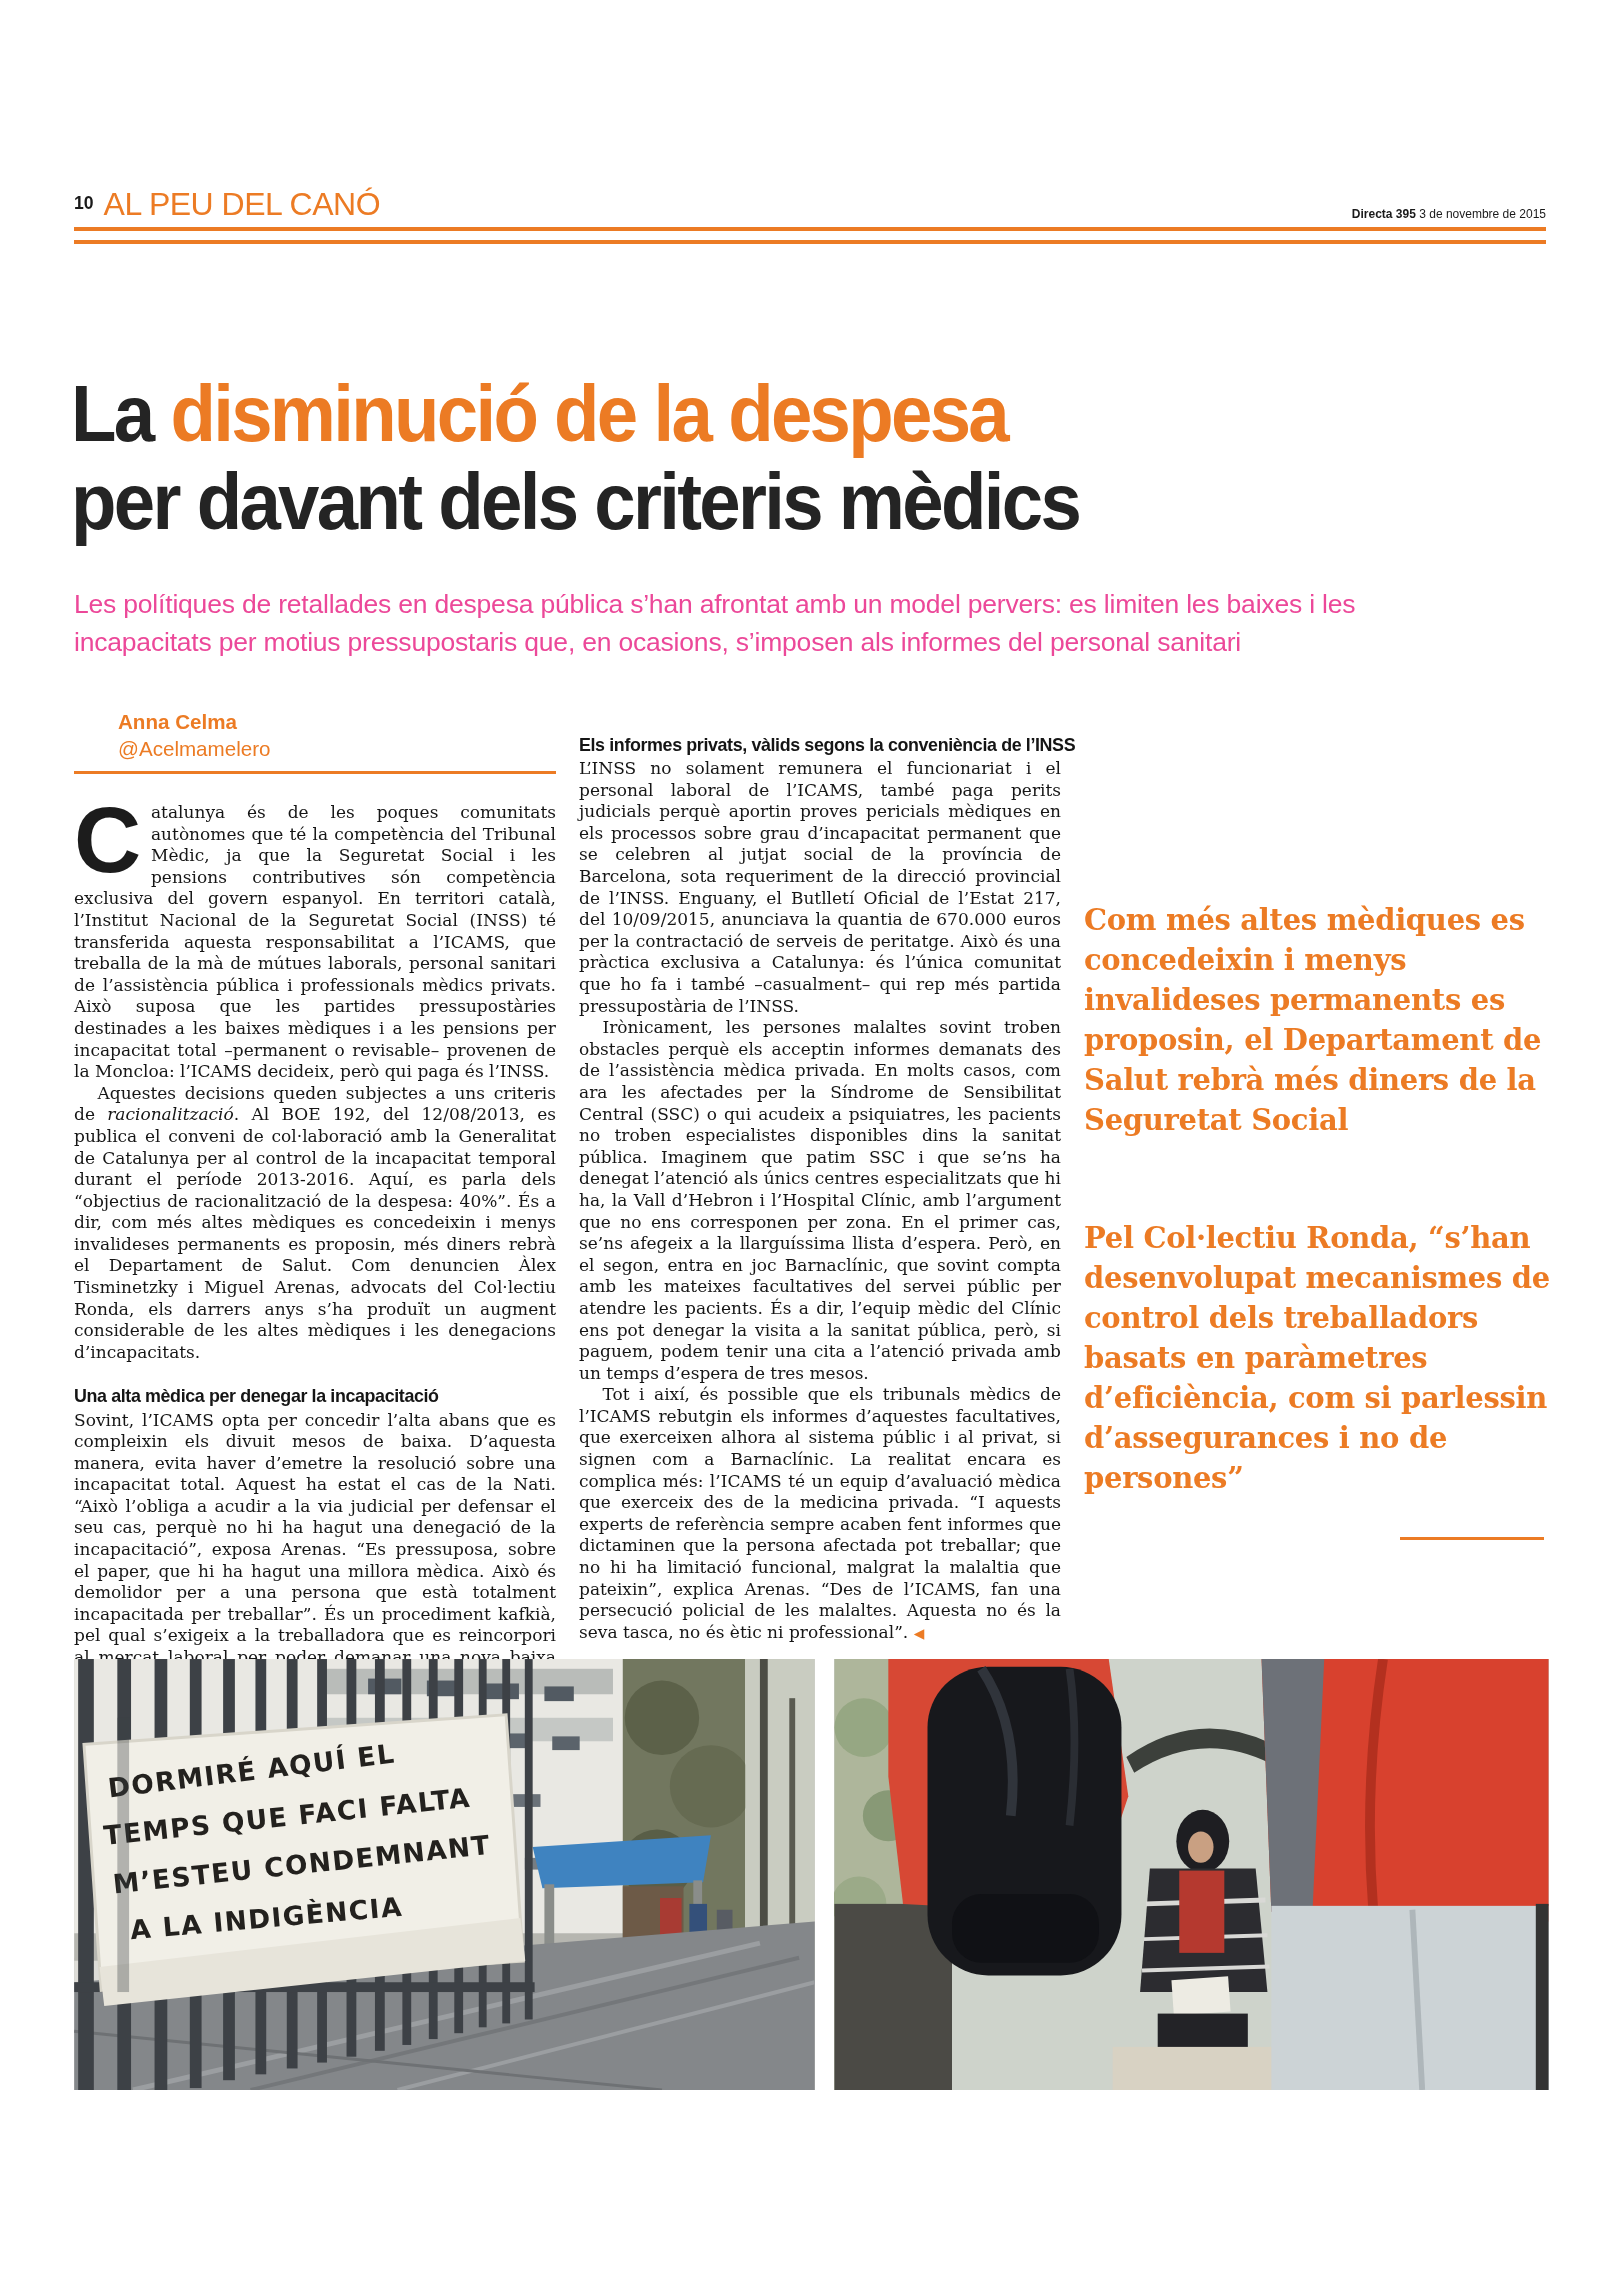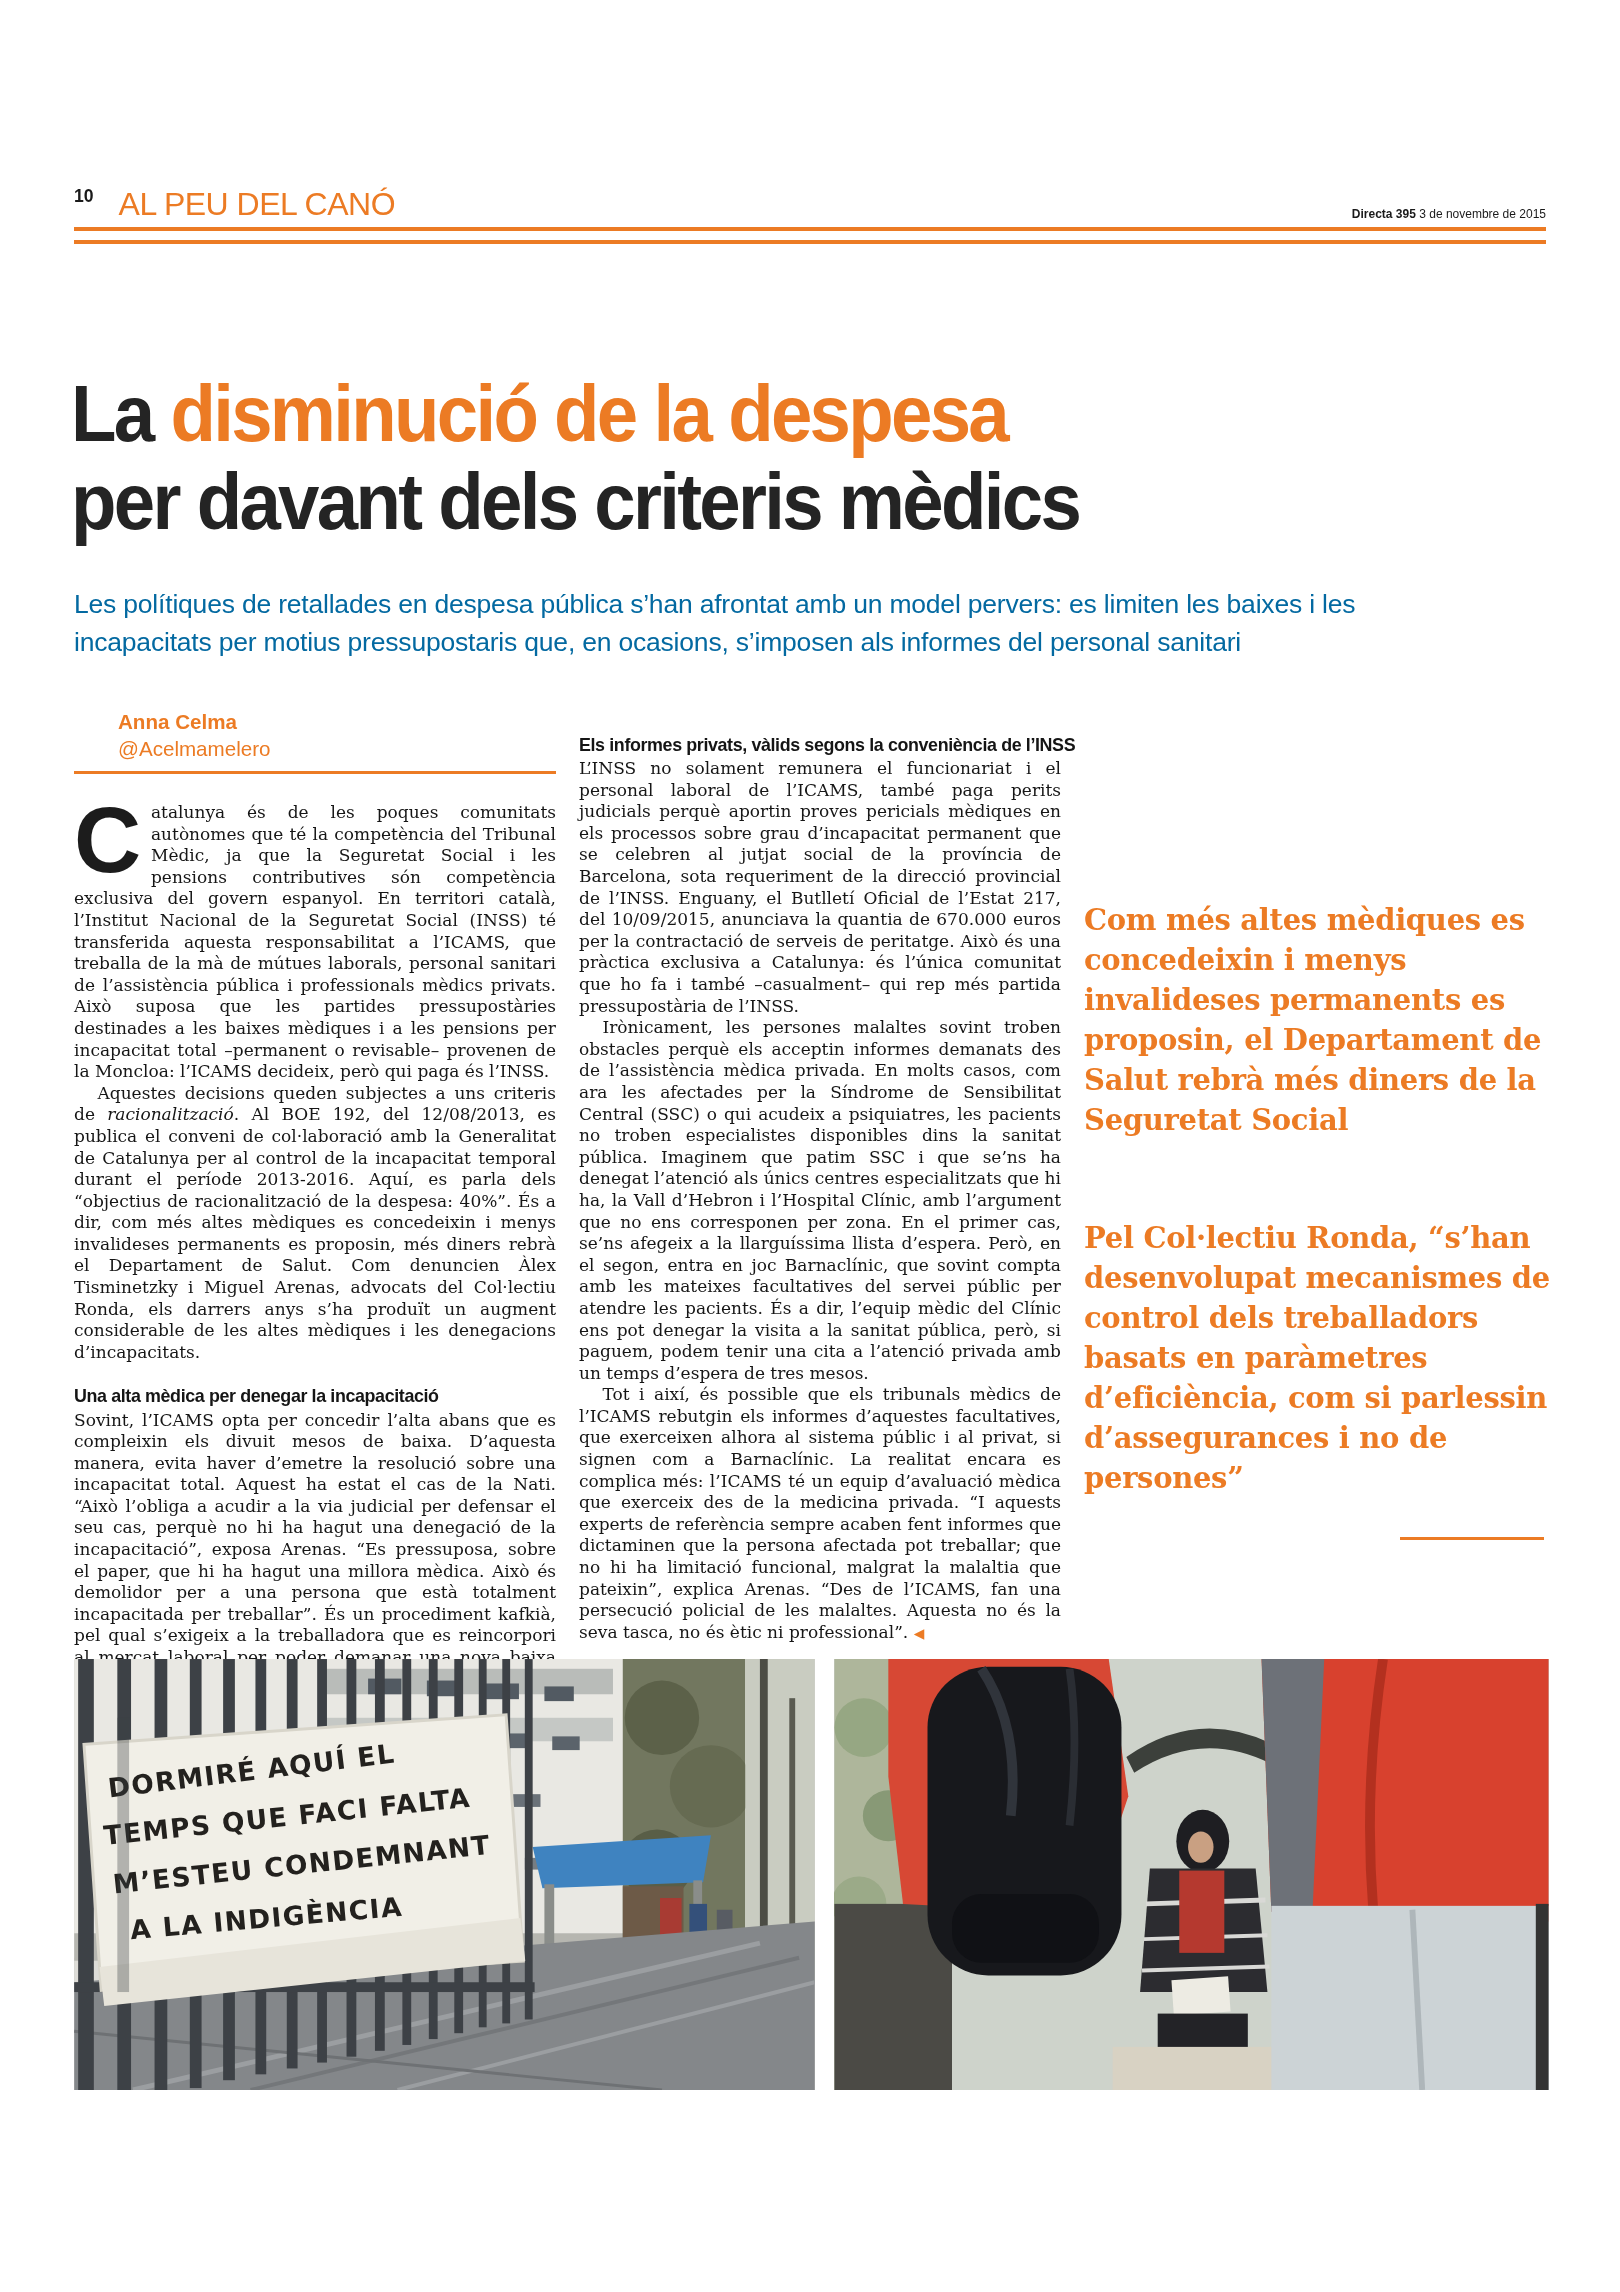--- a/index.html
+++ b/index.html
@@ -2,39 +2,39 @@
 <html><head>
 <meta charset="utf-8">
 <style>
   html,body{margin:0;padding:0;background:#888;}
   .page{position:relative;width:1620px;height:2293px;background:#ffffff;margin:0 auto;
         font-family:"Liberation Sans",sans-serif;color:#111;overflow:hidden;}
 
   
   .page-header{position:absolute;left:74px;right:74px;top:188px;display:flex;
                justify-content:space-between;align-items:flex-end;}
-  .folio{display:flex;align-items:flex-start;gap:25px;}
+  .folio{display:flex;align-items:center;gap:10px;}
   .page-num{font-size:17.6px;font-weight:bold;color:#1a1a1a;line-height:1;}
   .section-name{font-size:32px;font-weight:normal;color:var(--acc);letter-spacing:-0.5px;line-height:1;}
   .issue-info{font-size:12px;color:#1a1a1a;line-height:1;margin-left:8px;}
   .issue-info b{font-weight:bold;}
   .rule{position:absolute;left:74px;right:74px;height:3.9px;background:var(--acc);}
   .rule.r1{top:227px;} .rule.r2{top:240px;}
 
   :root{--acc:#ec7b24;}
 
   
   .headline{position:absolute;left:71px;top:370px;font-weight:bold;font-size:80px;
             line-height:88px;letter-spacing:-2.9px;color:#242424;white-space:nowrap;
             transform:scaleX(0.93);transform-origin:0 0;}
   .headline .hl{color:var(--acc);}
 
   
   .standfirst{position:absolute;left:74px;top:585px;width:1313px;font-size:26.5px;
-              line-height:38px;color:#0369a1;letter-spacing:-0.2px;}
+              line-height:38px;color:#ec4899;letter-spacing:-0.2px;}
 
   
   .byline{position:absolute;left:74px;top:708px;color:var(--acc);font-size:20.6px;line-height:27.4px;margin-left:44px;}
   .byline .author{font-weight:bold;}
   .byline-rule{position:absolute;left:74px;top:771px;width:482px;height:2.9px;background:var(--acc);}
 
   
   .bodycol{position:absolute;width:482px;font-family:"DejaVu Serif","Liberation Serif",serif;
            font-size:17px;line-height:21.6px;text-align:justify;color:#161616;}
   .col1{left:74px;top:802px;}

